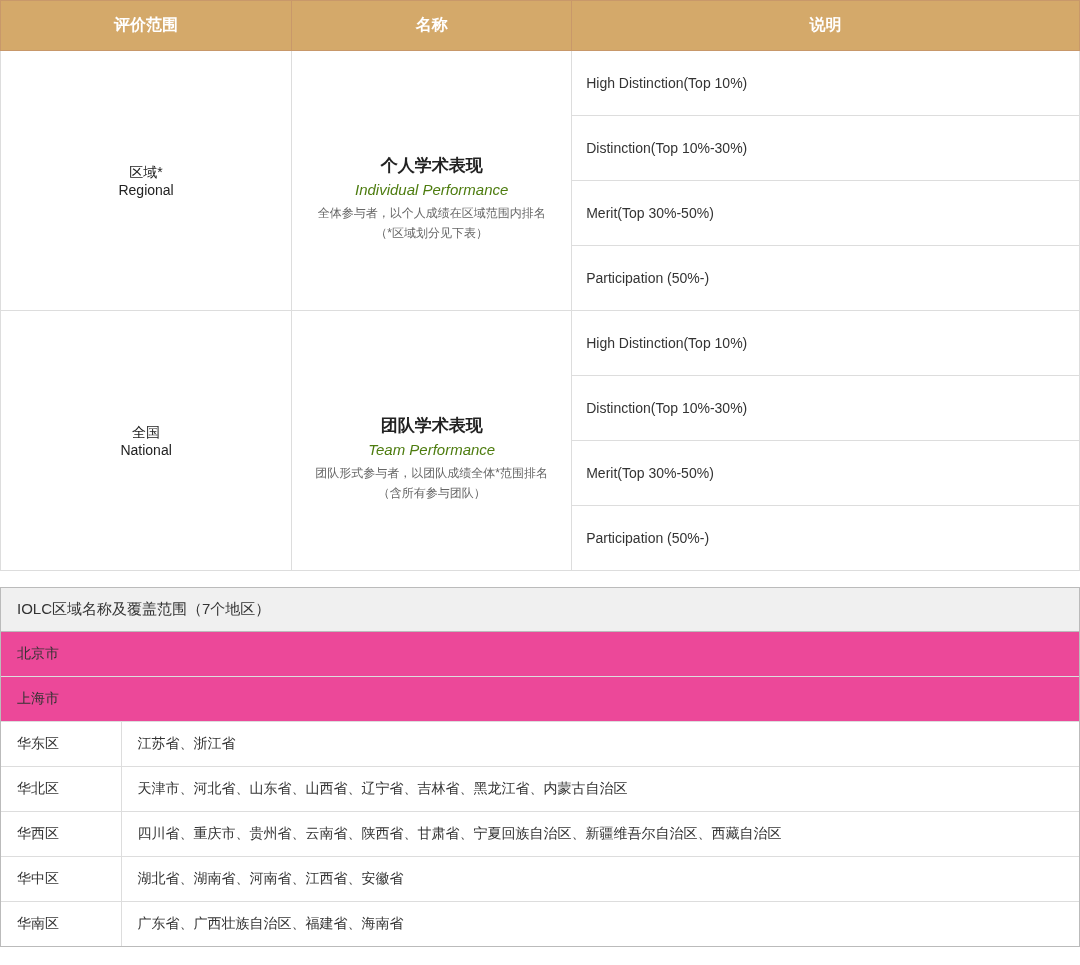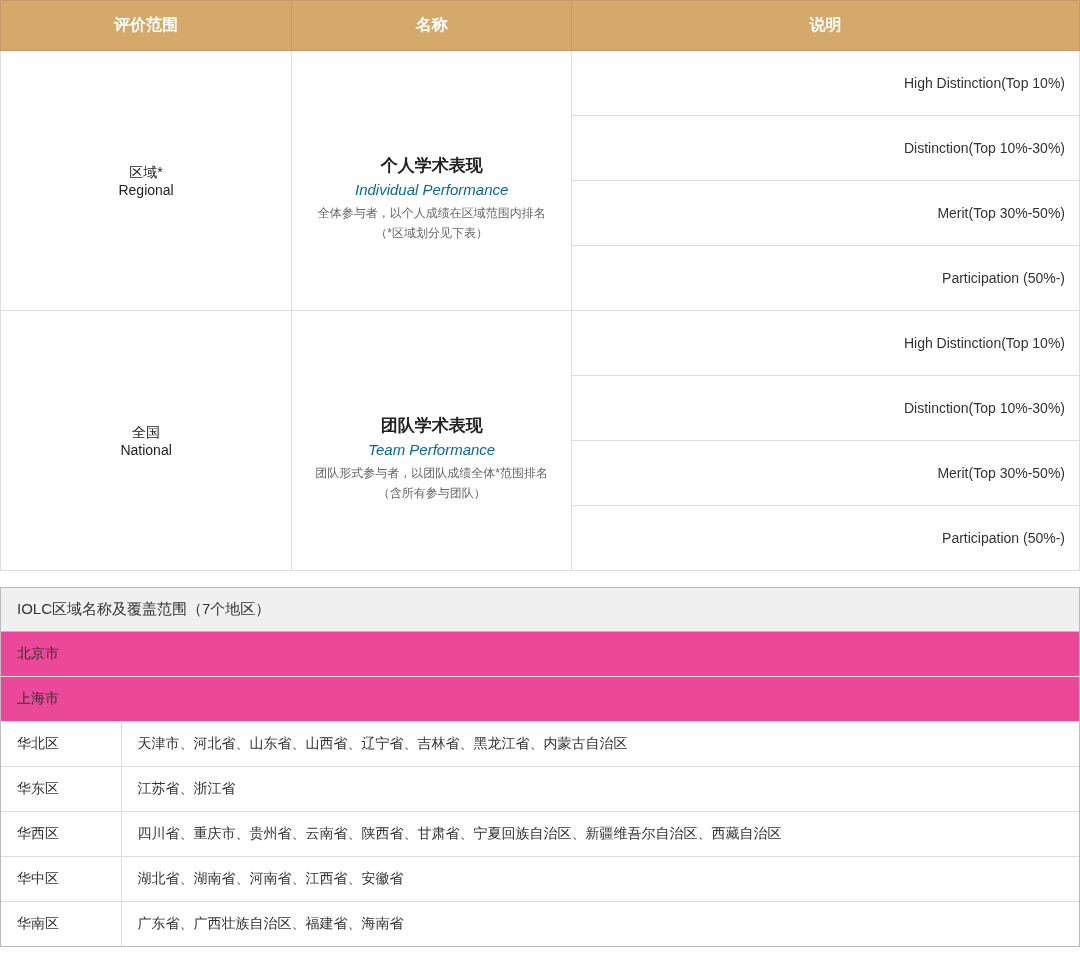--- a/index.html
+++ b/index.html
@@ -36,32 +36,32 @@
       padding: 10px 14px;
     }
     .col-name .zh-name {
       font-size: 17px;
       font-weight: bold;
       margin-bottom: 4px;
       margin-top: 36px;
     }
     .col-name .en-name {
       font-size: 15px;
-      color: #0369a1;
+      color: #4d7c0f;
       margin-bottom: 6px;
       font-style: italic;
     }
     .col-name .desc {
       font-size: 12px;
       color: #666;
       line-height: 1.6;
     }
     .desc-cell {
       padding: 17px 14px;
-      text-align: right;
+      text-align: left;
     }
     .desc-item {
       padding: 7px 0;
       border-bottom: 1px solid #eee;
       font-size: 14px;
       color: #333;
     }
     .desc-item:last-child {
       border-bottom: none;
     }
@@ -192,26 +192,26 @@
   <div class="bottom-header">IOLC区域名称及覆盖范围（7个地区）</div>
   <table class="bottom-table">
     <tbody id="region-tbody">
     <tr class="row-standalone">
           <td colspan="2">北京市</td>
         </tr>
         <tr class="row-standalone">
           <td colspan="2">上海市</td>
         </tr>
         <tr>
+          <td class="region-name">华东区</td>
+          <td class="region-detail">江苏省、浙江省</td>
+        </tr>
+        <tr>
           <td class="region-name">华北区</td>
           <td class="region-detail">天津市、河北省、山东省、山西省、辽宁省、吉林省、黑龙江省、内蒙古自治区</td>
-        </tr>
-        <tr>
-          <td class="region-name">华东区</td>
-          <td class="region-detail">江苏省、浙江省</td>
         </tr>
         <tr>
           <td class="region-name">华西区</td>
           <td class="region-detail">四川省、重庆市、贵州省、云南省、陕西省、甘肃省、宁夏回族自治区、新疆维吾尔自治区、西藏自治区</td>
         </tr>
         <tr>
           <td class="region-name">华中区</td>
           <td class="region-detail">湖北省、湖南省、河南省、江西省、安徽省</td>
         </tr>
         <tr>

